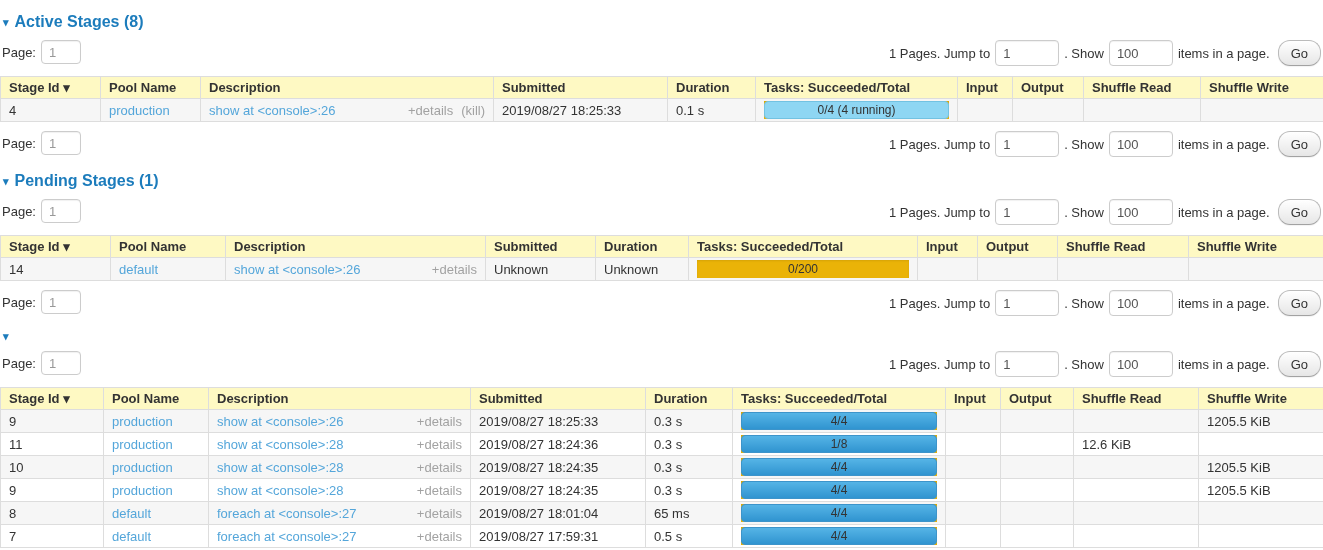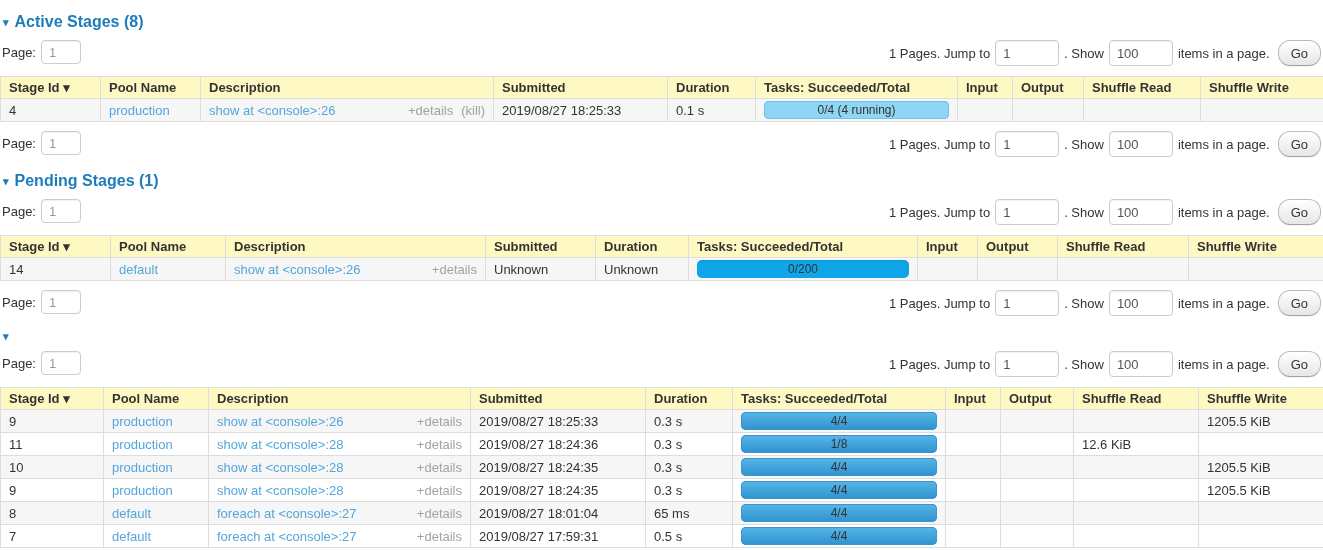--- a/index.html
+++ b/index.html
@@ -48,22 +48,22 @@
   }
   th { font-weight: bold; background: #fef9c3; }
   tr.odd td { background: #f6f6f6; }
   a.lnk { color: #54a6da; text-decoration: none; cursor: pointer; }
   .desc-cell { display: flex; align-items: center; }
   .desc-cell .lnk { flex: 0 0 auto; }
   .desc-cell .sp { flex: 1 1 auto; }
   .muted { color: #a2a2a2; cursor: pointer; flex: 0 0 auto; }
   .muted + .muted { margin-left: 8px; }
   .progress {
-    position: relative; height: 18px; border-radius: 5px;
-    background: #0ea5e9; box-shadow: inset 0 1px 2px rgba(0,0,0,.09);
+    position: relative; height: 18px; border-radius: 0;
+    background: #eab308; box-shadow: inset 0 1px 2px rgba(0,0,0,.09);
     text-align: center; font-size: 12px; line-height: 18px; color: #333;
     overflow: hidden;
   }
   .progress .fill {
     position: absolute; left: 0; top: 0; bottom: 0; border-radius: 4px;
   }
   .progress.running .fill {
     width: 100%;
     background: #8ed6f3; border: 1px solid #72c2e2;
   }

